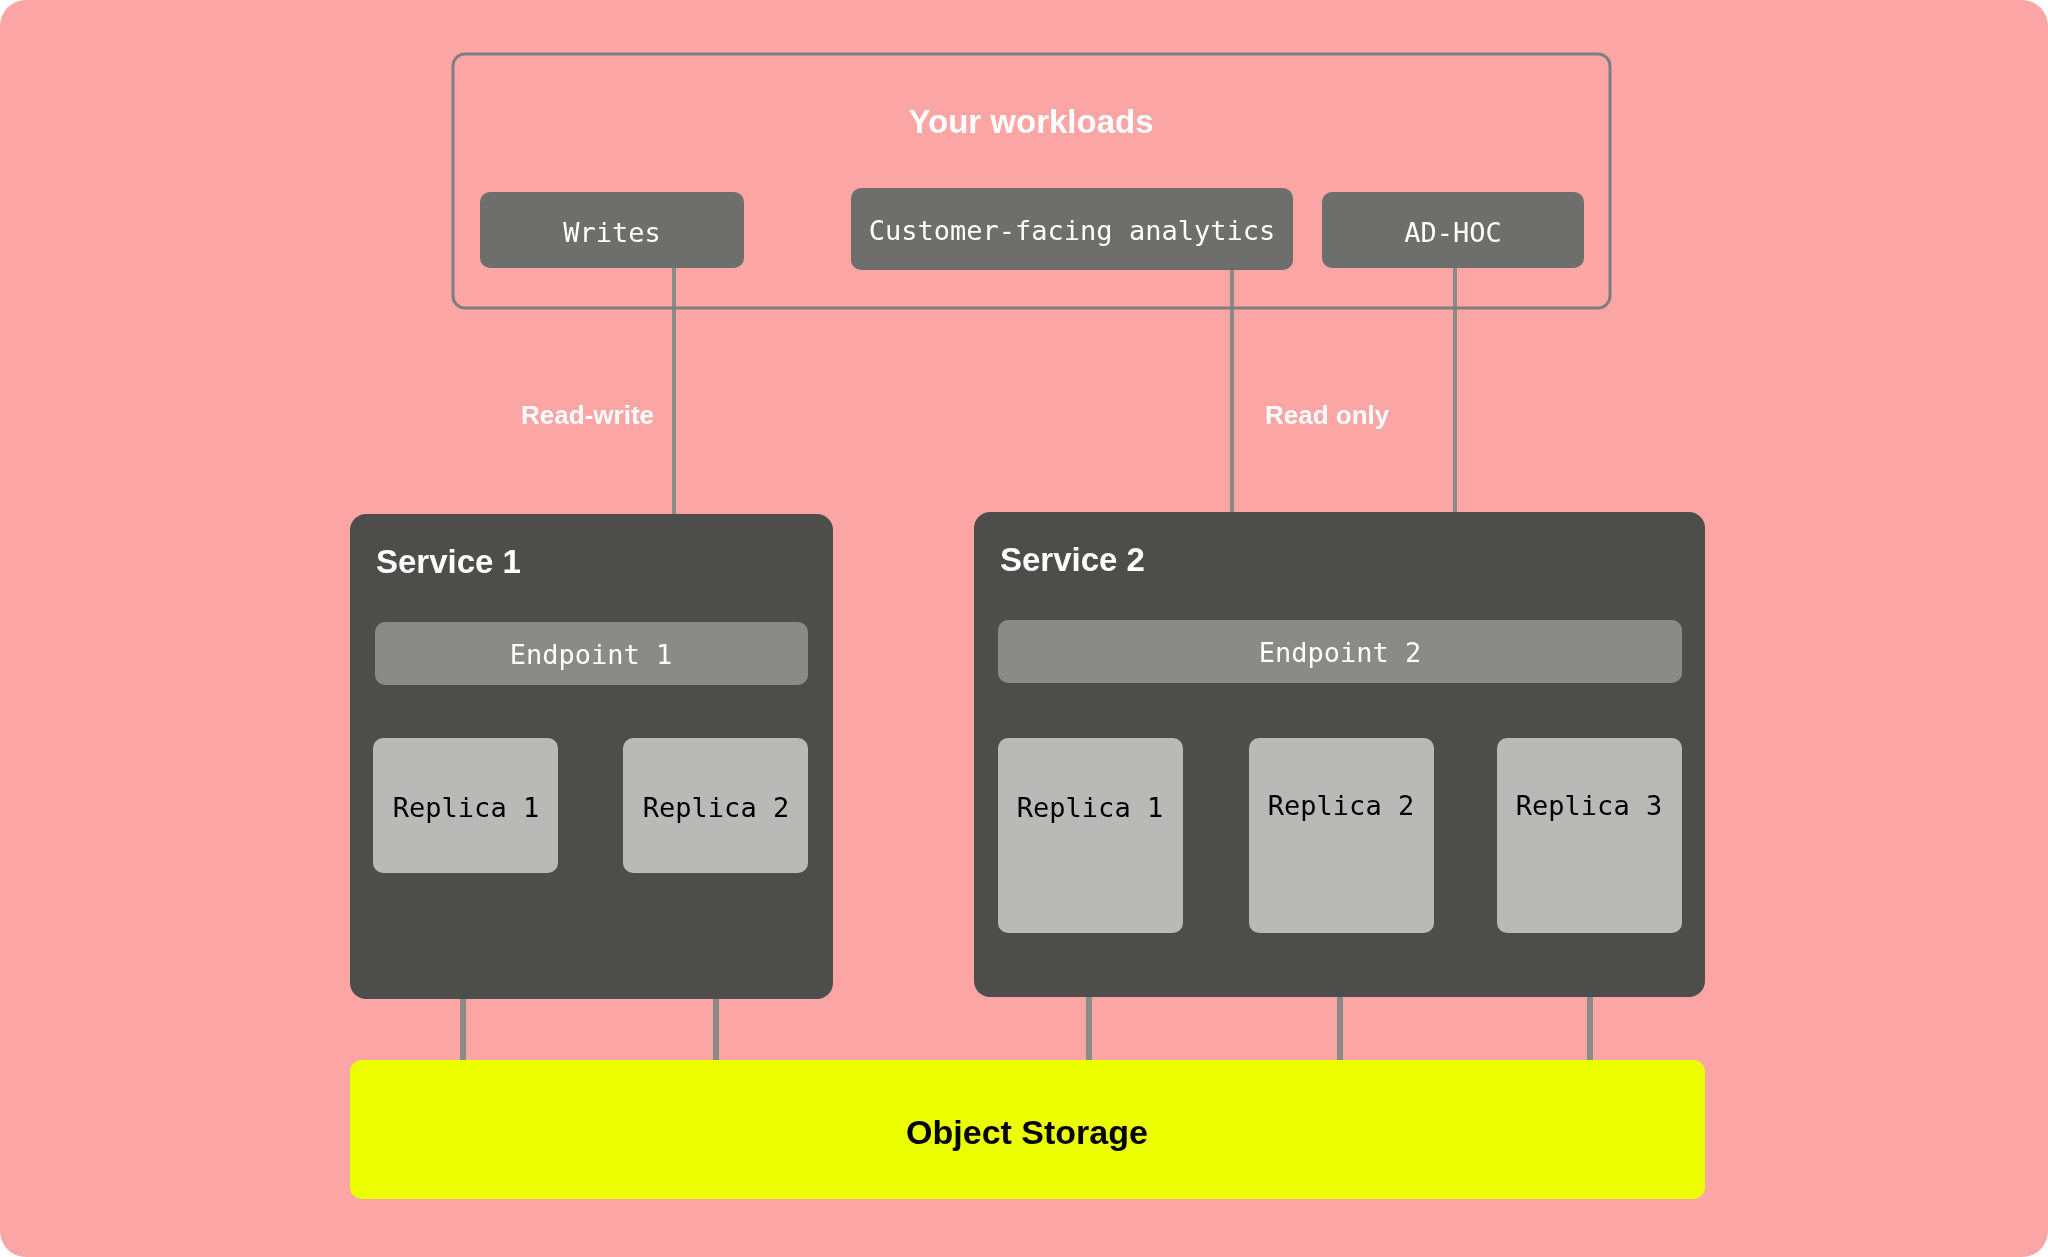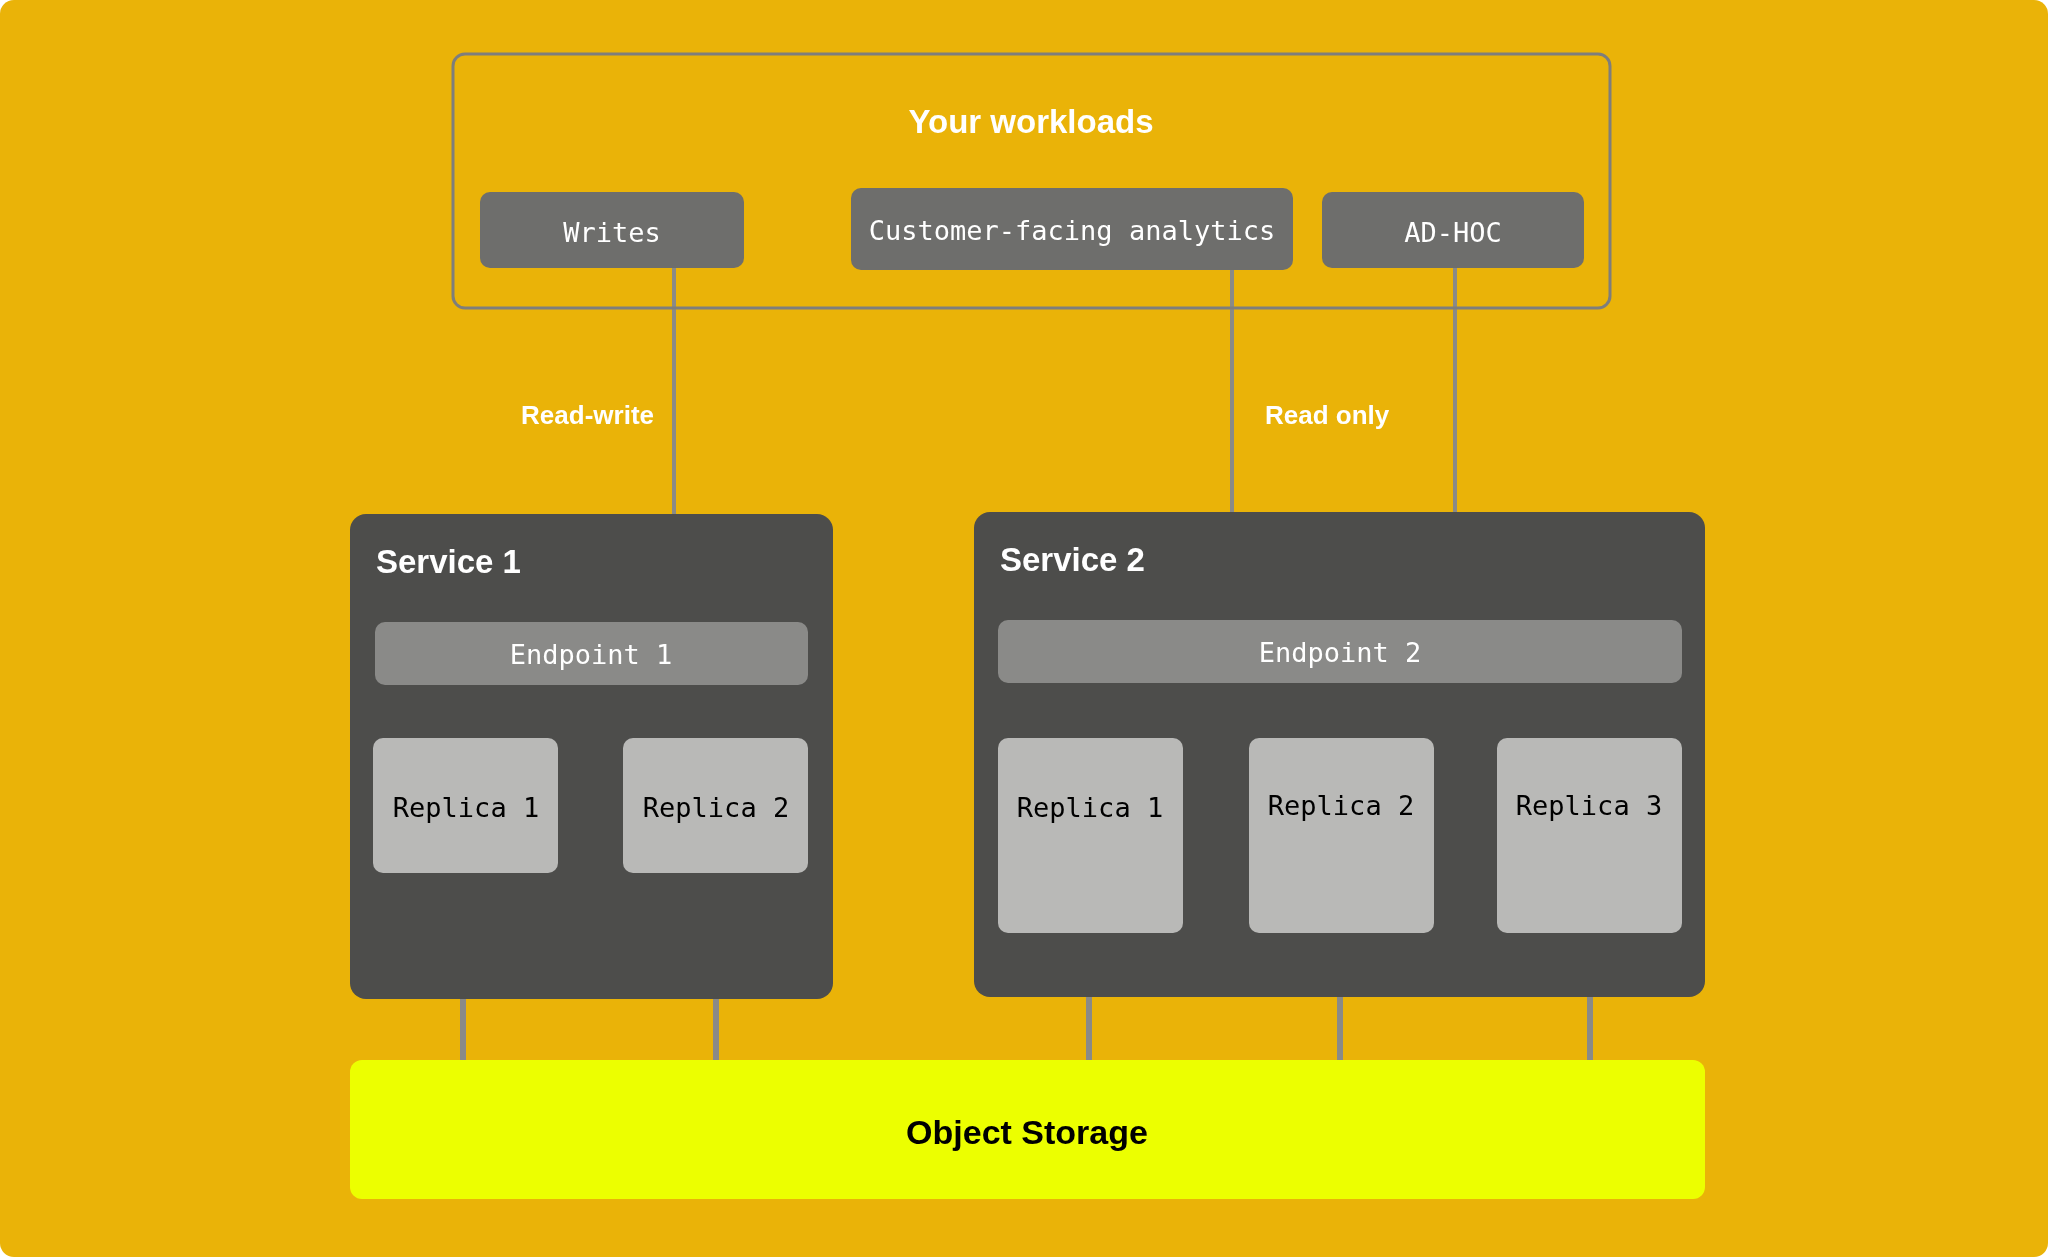--- a/index.html
+++ b/index.html
@@ -10,22 +10,22 @@
   body {
     width: 2048px;
     height: 1257px;
     overflow: hidden;
     font-family: "Liberation Sans", sans-serif;
   }
   #canvas {
     position: relative;
     width: 2048px;
     height: 1257px;
-    background: #eab308;
-    border-radius: 14px;
+    background: #fca5a5;
+    border-radius: 26px;
     overflow: hidden;
     text-align: center;
   }
   #diagram {
     position: absolute;
     inset: 0;
     width: 2048px;
     height: 1257px;
     display: block;
   }

